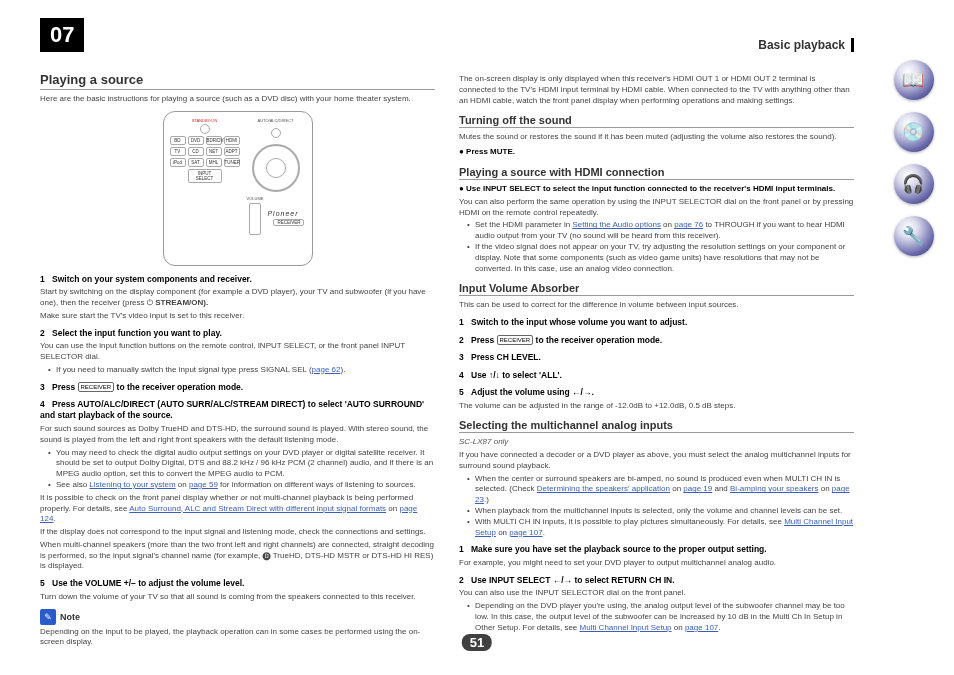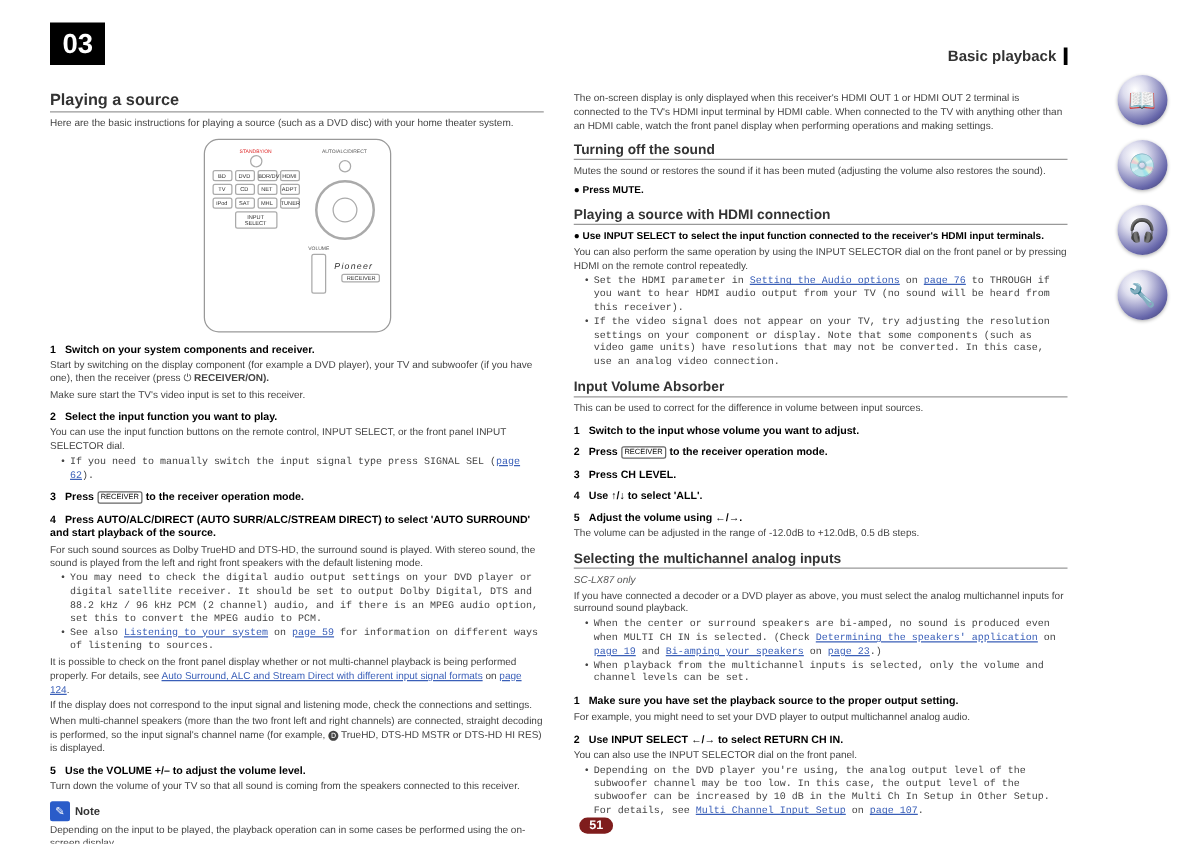--- a/index.html
+++ b/index.html
@@ -9,53 +9,53 @@
   .chapter-badge { background: #000; color: #fff; font-weight: bold; font-size: 22px; padding: 4px 10px; }
   .breadcrumb { font-weight: bold; font-size: 12px; border-right: 3px solid #000; padding-right: 6px; padding-left: 6px; text-align: right;}
   .content { margin-top: 48px; display: flex; gap: 24px; width: 100%; }
   .col { flex: 1; min-width: 0; }
   h1 { font-size: 13px; font-weight: bold; border-bottom: 1px solid #999; padding-bottom: 2px; margin-bottom: 4px; }
   h2 { font-size: 11px; font-weight: bold; border-bottom: 1px solid #999; padding-bottom: 1px; margin: 8px 0 4px; }
   p { line-height: 1.35; margin: 2px 0; color: #444; }
   .step { font-weight: bold; margin-top: 6px; font-size: 8.5px; color: #000; }
   .step-num { display: inline-block; width: 12px; }
   ul.bul { list-style: none; padding-left: 8px; }
-  ul.bul li { position: relative; padding-left: 8px; line-height: 1.35; color: #444; font-family: Liberation Mono, monospace; }
+  ul.bul li { position: relative; padding-left: 8px; line-height: 1.35; color: #444; }
   ul.bul li::before { content: "•"; position: absolute; left: 0; }
   .link { color: #3a5fb8; text-decoration: underline; }
   .note-row { display: flex; align-items: center; gap: 4px; margin-top: 6px; }
   .note-icon { width: 16px; height: 16px; background: #2a5cc9; border-radius: 2px; display:flex;align-items:center;justify-content:center;color:#fff;font-size:9px;}
   .note-label { font-weight: bold; font-size: 9px; }
   .remote { border: 1px solid #999; border-radius: 12px; width: 150px; height: 155px; margin: 6px auto 8px; padding: 6px; position: relative; display:flex; gap:6px;}
   .remote-left{flex:1.1;}
   .remote-right{flex:1;display:flex;flex-direction:column;align-items:center;gap:4px;}
   .btn-row { display: flex; gap: 2px; margin: 2px 0; justify-content:center;}
   .rbtn { border: 1px solid #aaa; border-radius: 2px; font-size: 4.5px; padding: 1px 0; width: 16px; text-align: center; background:#fff;}
   .rbtn-long{width:34px;}
   .standby{border:1px solid #aaa;border-radius:50%;width:10px;height:10px;margin:0 auto 2px;}
   .tiny-label{font-size:4px;color:#d22;text-align:center;margin-bottom:1px;}
   .tiny-label2{font-size:4px;color:#555;text-align:center;margin-bottom:1px;}
   .wheel{border:2px solid #aaa;border-radius:50%;width:48px;height:48px;position:relative;}
   .wheel-inner{border:1px solid #aaa;border-radius:50%;width:20px;height:20px;position:absolute;top:12px;left:12px;}
   .rocker{border:1px solid #aaa;border-radius:2px;width:12px;height:32px;margin:2px auto;}
   .brand{font-size:7px;letter-spacing:1px;margin-top:4px;font-style:italic;}
   .recv-btn{border:1px solid #aaa;border-radius:2px;font-size:4.5px;padding:0 3px;margin-left:6px;display:inline-block;}
   .recv-inline{border:1px solid #666;border-radius:2px;font-size:6px;padding:0 2px;display:inline-block;background:#fff;font-weight:normal;vertical-align:middle;}
-  .footer-page{position:absolute;bottom:8px;left:50%;transform:translateX(-50%);background:#7f1d1d;color:#fff;font-size:10px;font-weight:bold;padding:1px 8px;border-radius:8px;}
+  .footer-page{position:absolute;bottom:24px;left:50%;transform:translateX(-50%);background:#404040;color:#fff;font-size:13px;font-weight:bold;padding:1px 8px;border-radius:8px;}
   .sidebar{position:absolute;right:20px;top:60px;display:flex;flex-direction:column;gap:12px;}
   .side-icon{width:40px;height:40px;border-radius:50%;background:radial-gradient(circle at 35% 30%, #fff 0%, #dde 25%, #66a 70%, #335 100%);box-shadow:0 1px 3px rgba(0,0,0,.3);display:flex;align-items:center;justify-content:center;font-size:18px;}
   .italic{font-style:italic;color:#555;}
   .bullet-lead{font-weight:bold;color:#000;margin-top:4px;}
   .bullet-lead::before{content:"● ";}
 </style>
 </head>
 <body>
 
 <div class="header">
-  <div class="chapter-badge">03</div>
+  <div class="chapter-badge">07</div>
   <div class="breadcrumb">Basic playback</div>
 </div>
 
 <div class="page">
     <div class="content">
 
 <div class="col">
   <h1>Playing a source</h1>
   <p>Here are the basic instructions for playing a source (such as a DVD disc) with your home theater system.</p>
 
@@ -100,21 +100,21 @@
         </div>
         <div>
           <div class="brand">Pioneer</div>
           <div class="recv-btn">RECEIVER</div>
         </div>
       </div>
     </div>
   </div>
 
   <p class="step"><span class="step-num">1</span><span>Switch on your system components and receiver.</span></p>
-  <p><span>Start by switching on the display component (for example a DVD player), your TV and subwoofer (if you have one), then the receiver (press </span>⏻<b> RECEIVER/ON).</b></p>
+  <p><span>Start by switching on the display component (for example a DVD player), your TV and subwoofer (if you have one), then the receiver (press </span>⏻<b> STREAM/ON).</b></p>
   <p>Make sure start the TV's video input is set to this receiver.</p>
 
   <p class="step"><span class="step-num">2</span><span>Select the input function you want to play.</span></p>
   <p>You can use the input function buttons on the remote control, INPUT SELECT, or the front panel INPUT SELECTOR dial.</p>
   <ul class="bul">
           <li><span>If you need to manually switch the input signal type press SIGNAL SEL (</span><span class="link">page 62</span><span>).</span></li>
         </ul>
 
   <p class="step"><span class="step-num">3</span><span>Press </span><span class="recv-inline">RECEIVER</span><span> to the receiver operation mode.</span></p>
 
@@ -161,20 +161,21 @@
   <p class="step"><span class="step-num">4</span><span>Use ↑/↓ to select 'ALL'.</span></p>
   <p class="step"><span class="step-num">5</span><span>Adjust the volume using ←/→.</span></p>
   <p>The volume can be adjusted in the range of -12.0dB to +12.0dB, 0.5 dB steps.</p>
 
   <h2>Selecting the multichannel analog inputs</h2>
   <p class="italic">SC-LX87 only</p>
   <p>If you have connected a decoder or a DVD player as above, you must select the analog multichannel inputs for surround sound playback.</p>
   <ul class="bul">
     <li><span>When the center or surround speakers are bi-amped, no sound is produced even when MULTI CH IN is selected. (Check </span><span class="link">Determining the speakers' application</span><span> on </span><span class="link">page 19</span><span> and </span><span class="link">Bi-amping your speakers</span><span> on </span><span class="link">page 23</span><span>.)</span></li>
     <li>When playback from the multichannel inputs is selected, only the volume and channel levels can be set.</li>
+    <li><span>With MULTI CH IN inputs, it is possible to play pictures simultaneously. For details, see </span><span class="link">Multi Channel Input Setup</span><span> on </span><span class="link">page 107</span><span>.</span></li>
   </ul>
   <p class="step"><span class="step-num">1</span><span>Make sure you have set the playback source to the proper output setting.</span></p>
   <p>For example, you might need to set your DVD player to output multichannel analog audio.</p>
   <p class="step"><span class="step-num">2</span><span>Use INPUT SELECT ←/→ to select RETURN CH IN.</span></p>
   <p>You can also use the INPUT SELECTOR dial on the front panel.</p>
   <ul class="bul">
     <li><span>Depending on the DVD player you're using, the analog output level of the subwoofer channel may be too low. In this case, the output level of the subwoofer can be increased by 10 dB in the Multi Ch In Setup in Other Setup. For details, see </span><span class="link">Multi Channel Input Setup</span><span> on </span><span class="link">page 107</span><span>.</span></li>
   </ul>
 </div>
 

